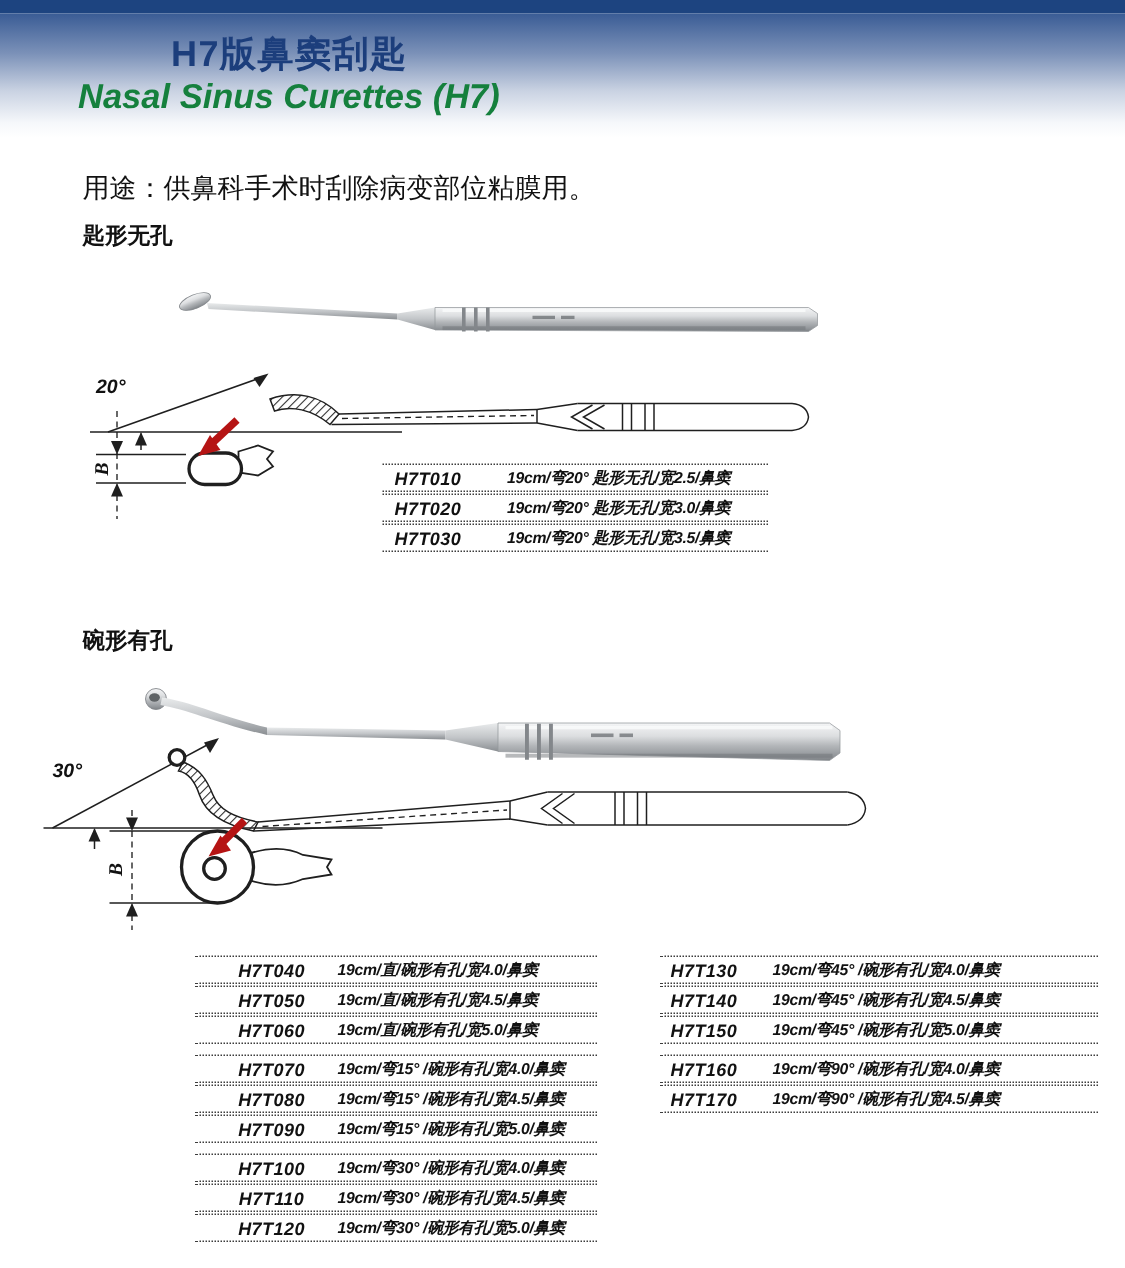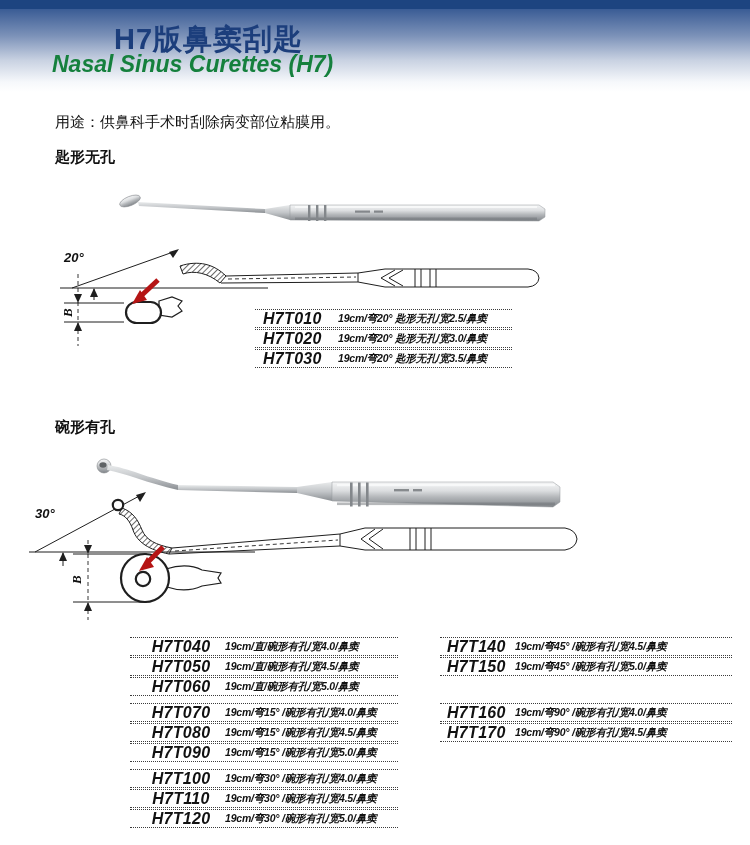--- a/index.html
+++ b/index.html
@@ -4,30 +4,30 @@
 <style>
   html,body{margin:0;padding:0;background:#ffffff;}
   .page{position:relative;width:750px;height:845px;background:#ffffff;overflow:hidden;
         font-family:"Liberation Sans",sans-serif;color:#111;}
   .abs{position:absolute;}
   
   .hdr{position:absolute;left:0;top:0;width:750px;height:92px;}
   .hdr-bar{position:absolute;left:0;top:0;width:750px;height:9px;background:#1d4480;}
   .hdr-grad{position:absolute;left:0;top:9px;width:750px;height:83px;
             background:linear-gradient(180deg,#3a5c95 0%,#7b91b8 32%,#c9d2e2 62%,#f6f8fb 88%,#ffffff 100%);}
-  .title-zh{left:114px;top:20px;font-size:29px;font-weight:bold;color:#1c3e7c;letter-spacing:1px;white-space:nowrap;}
+  .title-zh{left:114px;top:20px;font-size:24px;font-weight:bold;color:#1c3e7c;letter-spacing:1px;white-space:nowrap;}
   .title-en{left:52px;top:51px;font-size:23px;font-style:italic;font-weight:600;color:#15803d;white-space:nowrap;}
-  .usage{left:55px;top:113px;font-size:15px;white-space:nowrap;}
+  .usage{left:55px;top:113px;font-size:18px;white-space:nowrap;}
   .sec-title{left:55px;font-size:15px;font-weight:700;white-space:nowrap;}
   
   .spec{position:absolute;}
   .spec .row{display:flex;align-items:center;height:17px;
              border-top:1px dotted #3c3c3c;border-bottom:1px dotted #3c3c3c;margin-bottom:1px;
              font-style:italic;font-weight:bold;white-space:nowrap;}
-  .spec .code{font-size:16px;letter-spacing:.3px;flex:0 0 auto;}
+  .spec .code{font-size:12px;letter-spacing:.3px;flex:0 0 auto;}
   .spec .desc{font-size:10.5px;letter-spacing:-.2px;}
   .t-main .code{width:75px;padding-left:8px;}
   .t-left .code{width:88px;padding-left:7px;text-align:center;}
   .t-right .code{width:68px;padding-left:7px;}
   svg{display:block;}
   .ln{stroke:#1f1f1f;stroke-width:1;fill:none;}
   .ln2{stroke:#1f1f1f;stroke-width:2.2;fill:#fff;}
   .dash{stroke:#1f1f1f;stroke-width:.9;fill:none;stroke-dasharray:4 3;}
   .annot{font-family:"Liberation Sans",sans-serif;font-weight:bold;font-style:italic;font-size:13px;fill:#111;}
   .bdim{font-family:"Liberation Serif",serif;font-style:italic;font-weight:bold;font-size:13px;fill:#111;}
@@ -268,20 +268,24 @@
       <span class="desc">19cm/弯30° /碗形有孔/宽4.5/鼻窦</span>
     </div>
     <div class="row">
       <span class="code">H7T120</span>
       <span class="desc">19cm/弯30° /碗形有孔/宽5.0/鼻窦</span>
     </div>
   </div>
 
   <div class="spec t-right" style="left:440px;top:637px;width:292px;">
     <div class="row">
+      <span class="code">H7T130</span>
+      <span class="desc">19cm/弯45° /碗形有孔/宽4.0/鼻窦</span>
+    </div>
+    <div class="row">
       <span class="code">H7T140</span>
       <span class="desc">19cm/弯45° /碗形有孔/宽4.5/鼻窦</span>
     </div>
     <div class="row">
       <span class="code">H7T150</span>
       <span class="desc">19cm/弯45° /碗形有孔/宽5.0/鼻窦</span>
     </div>
   </div>
 
   <div class="spec t-right" style="left:440px;top:703px;width:292px;">

